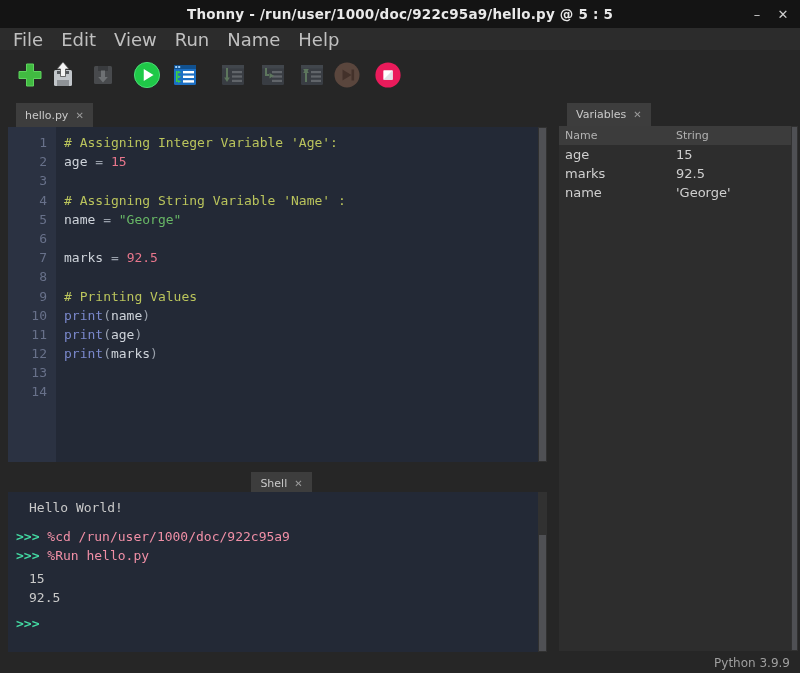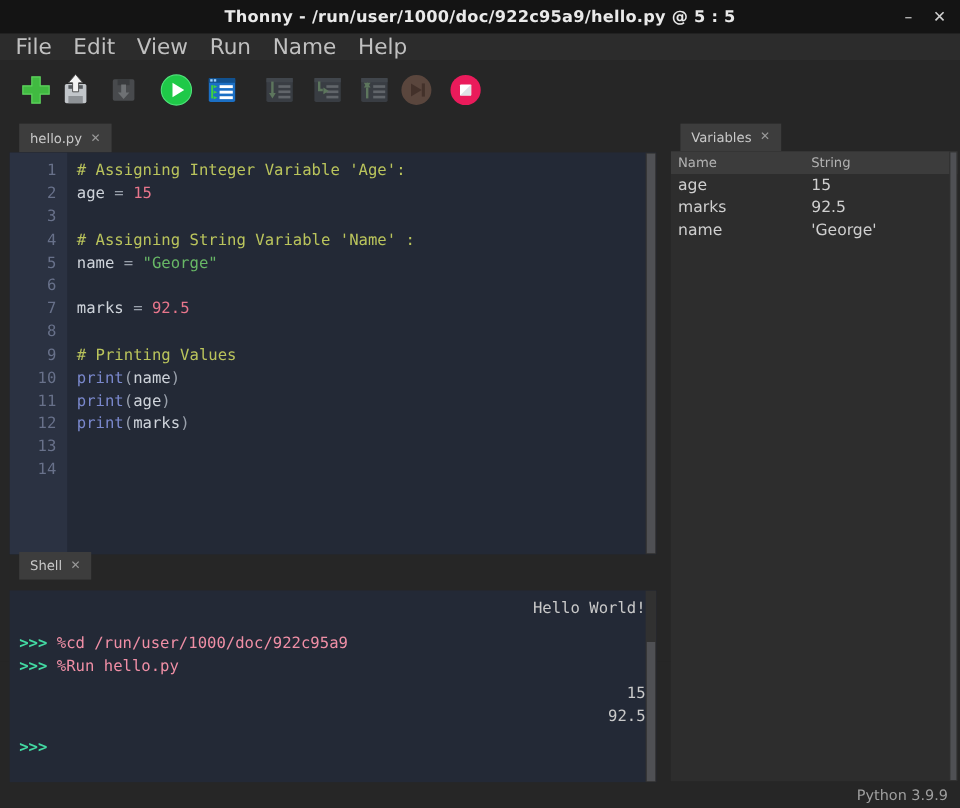--- a/index.html
+++ b/index.html
@@ -50,28 +50,28 @@
   .code-area { position:absolute; left:48px; top:0; right:9px; height:335px; padding:6px 0 0 8px; }
   .code-line { height:19.2px; line-height:19.2px; white-space:pre; }
   .seg-comment{color:var(--comment,#bac45c);} .seg-num{color:var(--number,#e8768c);}
   .seg-str{color:var(--string,#68b766);} .seg-kw{color:var(--keyword,#7a88cc);}
   .seg-op{color:var(--operator,#99a0ab);} .seg-name{color:var(--identifier,#ced3da);}
 
   .vscroll { position:absolute; top:0; right:0; width:9px; background:var(--scroll_track,#313131); }
   .vscroll .thumb { position:absolute; left:1px; right:1px; background:var(--scroll_thumb,#4f5054); }
 
   
-  .shell-tab-row { left:8px; top:460px; width:539px; height:23px; }
+  .shell-tab-row { left:8px; top:472px; width:539px; height:23px;justify-content:center; }
   .shell-tab-row .tab { height:23px; }
   .shell-pane { position:absolute; left:8px; top:492px; width:539px; height:160px;
     background:var(--editor_bg,#232936); overflow:hidden;
     font-family:"DejaVu Sans Mono","Liberation Mono",monospace; font-size:13px; }
   .shell-content { position:absolute; left:0; top:0; right:9px; bottom:0; padding-top:6px; }
   .shell-line { height:19px; line-height:19px; white-space:pre; }
-  .sl-out { color:var(--output,#c9c9c9); padding-left:8px;text-align:right; }
+  .sl-out { color:var(--output,#c9c9c9); padding-left:21px; }
   .sl-cmd { padding-left:8px; }
   .prompt { color:var(--prompt,#43d9a2); font-weight:bold; }
   .magic { color:var(--magic,#f08fa6); }
   .blk-commands { margin-top:10px; }
   .blk-output + .blk-output, .blk-commands + .blk-output { margin-top:4px; }
   .blk-prompt { margin-top:9px; padding-left:8px; }
 
   
   .vars-tab-row { left:559px; top:103px; width:239px; height:23px; }
   .vars-tab-row .tab { height:23px; }

